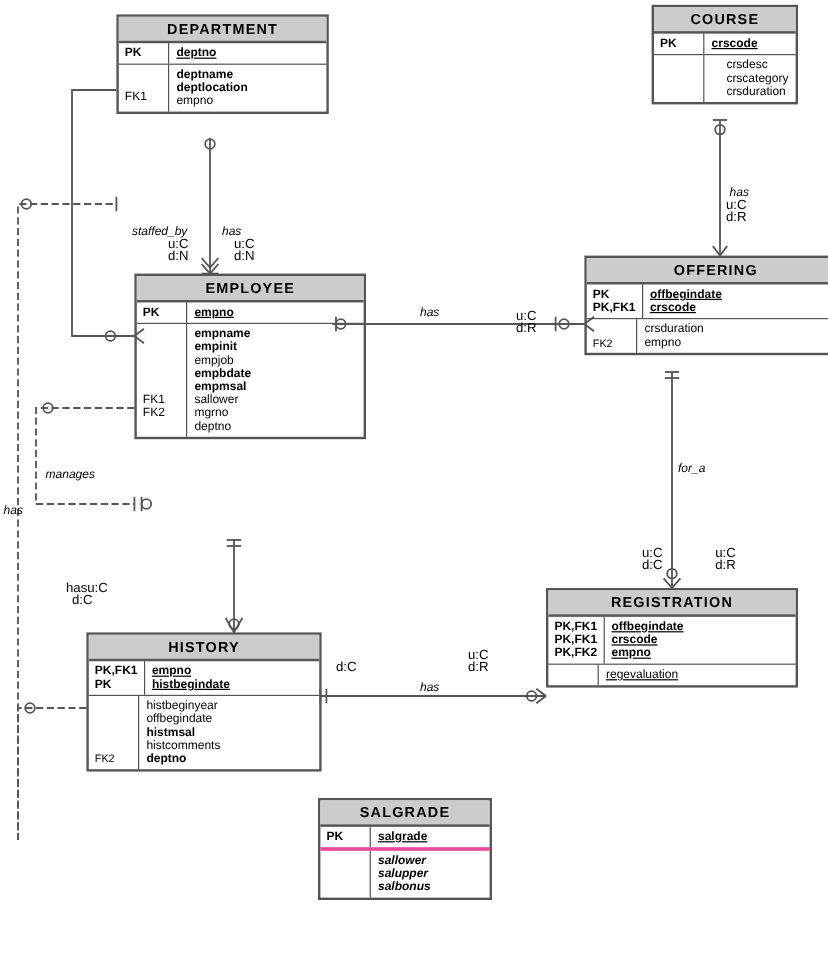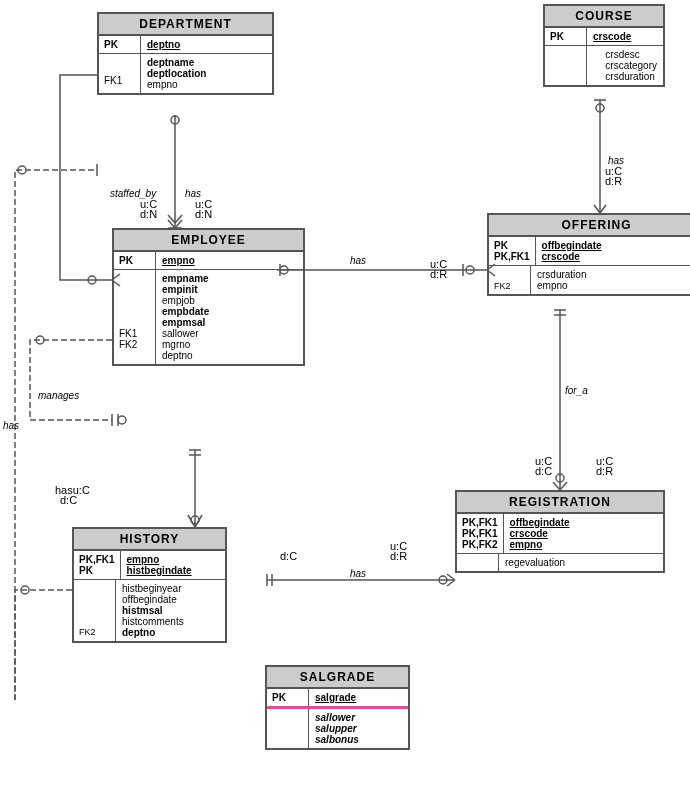--- a/index.html
+++ b/index.html
@@ -165,21 +165,21 @@
       <div class="entity-pk-col" style="font-size:9px;">
         <div style="margin-top:12px;">FK2</div>
       </div>
       <div class="entity-attr-col">
         <div>crsduration</div>
         <div>empno</div>
       </div>
     </div>
   </div>
 
-  <div class="entity" style="left:72px;top:527px;width:155px;">
+  <div class="entity" style="left:72px;top:527px;width:196px;">
     <div class="entity-header">HISTORY</div>
     <div class="entity-body">
       <div class="entity-pk-col" style="font-size:9px;">
         <div class="pk-label">PK,FK1</div>
         <div class="pk-label">PK</div>
       </div>
       <div class="entity-attr-col">
         <div class="attr-underline attr-bold">empno</div>
         <div class="attr-underline attr-bold">histbegindate</div>
       </div>
@@ -205,21 +205,21 @@
         <div class="pk-label">PK,FK1</div>
         <div class="pk-label">PK,FK1</div>
         <div class="pk-label">PK,FK2</div>
       </div>
       <div class="entity-attr-col">
         <div class="attr-underline attr-bold">offbegindate</div>
         <div class="attr-underline attr-bold">crscode</div>
         <div class="attr-underline attr-bold">empno</div>
       </div>
     </div>
-    <div style="border-top:1px solid #555;display:flex;">
+    <div style="border-top:1px solid #555;display:flex;text-decoration:underline;">
       <div class="entity-pk-col"></div>
       <div class="entity-attr-col">
         <div>regevaluation</div>
       </div>
     </div>
   </div>
 
   <div class="entity" style="left:265px;top:665px;width:145px;">
     <div class="entity-header">SALGRADE</div>
     <div class="entity-body">

